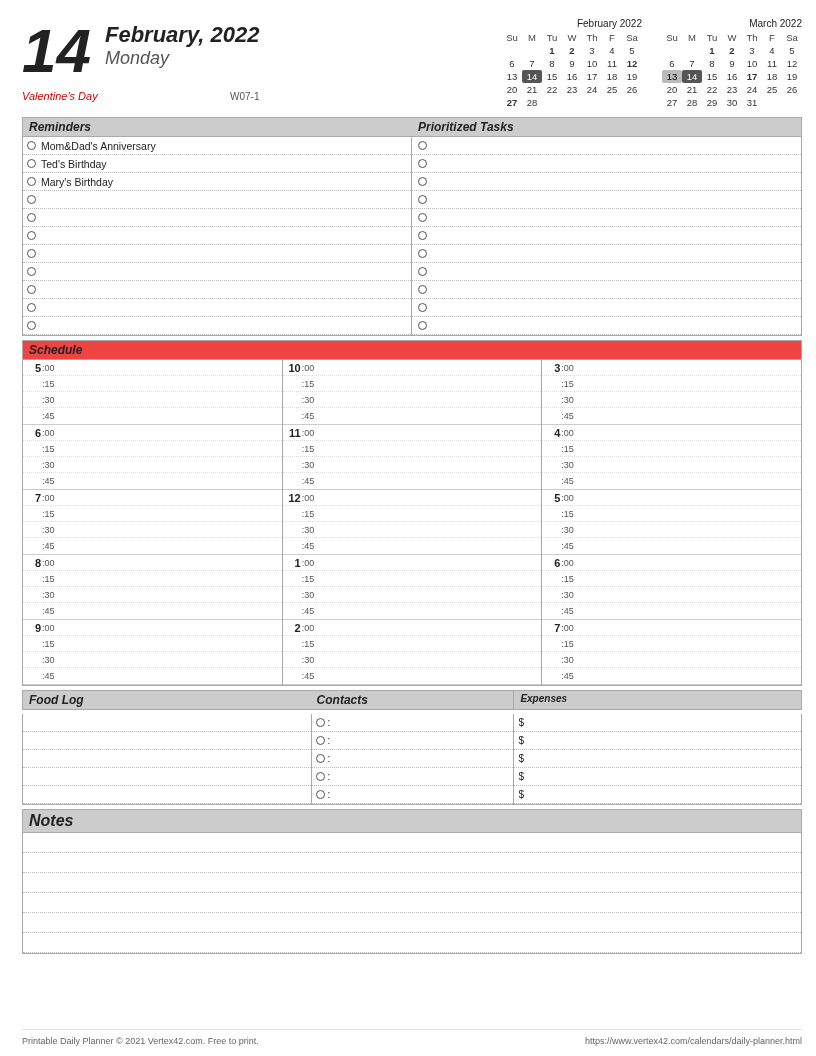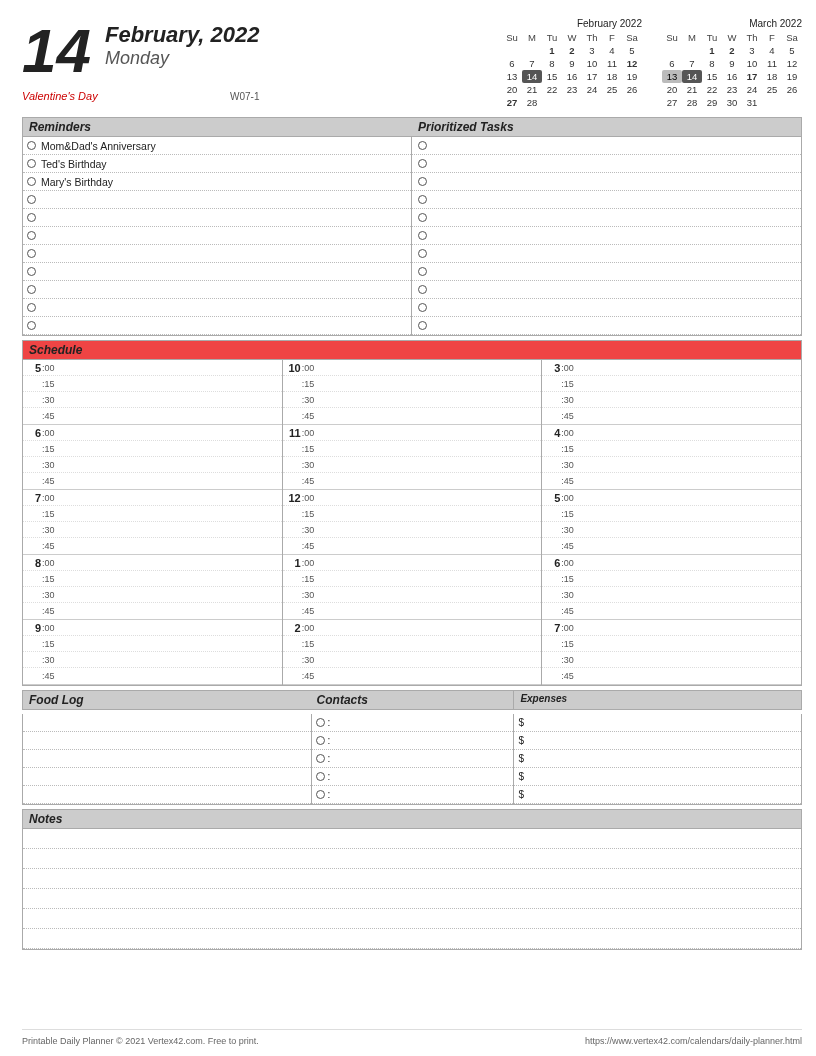--- a/index.html
+++ b/index.html
@@ -356,21 +356,21 @@
       font-style: italic;
       padding: 2px 6px;
       font-size: 10px;
       border: 1px solid #aaa;
     }
     .notes-section-header {
       background: #ccc;
       font-weight: bold;
       font-style: italic;
       padding: 2px 6px;
-      font-size: 12px;
+      font-size: 16px;
       border: 1px solid #aaa;
     }
   </style>
 </head>
 <body>
 
 <div class="page">
 
   <div class="top-area">
     <div class="top-left">

